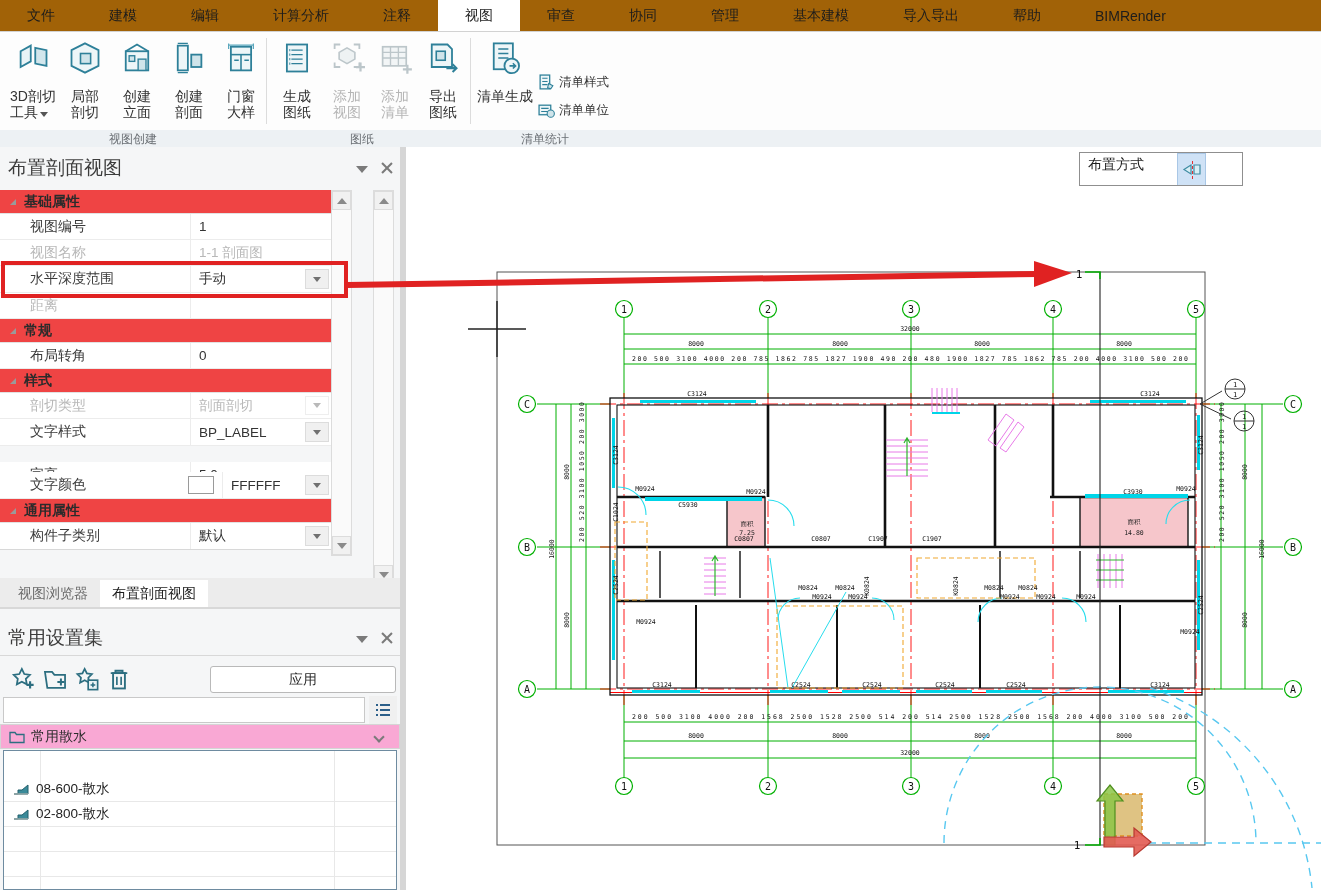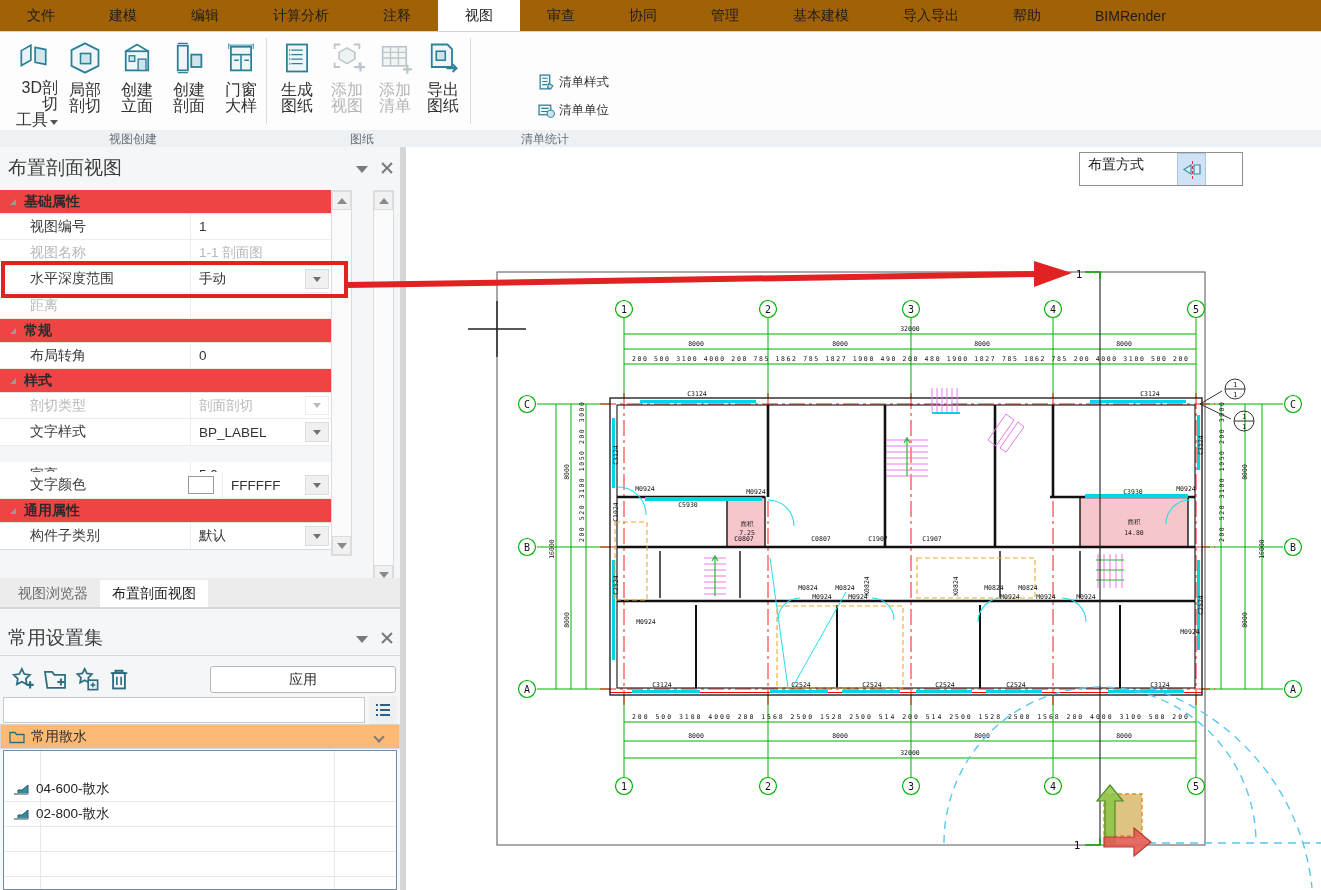--- a/index.html
+++ b/index.html
@@ -10,21 +10,21 @@
   .menubar { position:absolute; left:0; top:0; width:1321px; height:32px; background:#a16207;
     border-bottom:1px solid #d2d2d2; display:flex; align-items:stretch; }
   .menu-item { padding:0 27px; display:flex; align-items:center; font-size:14px; color:#1c1c1c; cursor:default; }
   .menu-item.active { background:#ffffff; }
   
   .ribbon { position:absolute; left:0; top:32px; width:1321px; height:98px; background:#fdfdfd; }
   .rsep { position:absolute; top:6px; width:1px; height:86px; background:#dcdcdc; }
   .rbtn { position:absolute; top:2px; width:50px; height:94px; display:flex; flex-direction:column;
     align-items:center; padding-top:6px; }
   .rbtn .ric { width:36px; height:36px; }
-  .rlabel { font-size:16px; line-height:16px; text-align:right; color:#333; margin-top:6px; }
+  .rlabel { font-size:14px; line-height:16px; text-align:left; color:#333; margin-top:12px; }
   .rbtn.disabled .rlabel { color:#b5b5b5; }
   .caret-sm { width:0; height:0; border-left:4px solid transparent; border-right:4px solid transparent;
     border-top:5px solid #555; display:inline-block; margin-left:2px; }
   .rsmall { position:absolute; left:538px; width:110px; height:28px; display:flex; align-items:center; gap:4px; }
   .rsmall .sic { width:17px; height:17px; }
   .rsmall span { font-size:12.5px; color:#333; }
   .band { position:absolute; left:0; top:130px; width:1321px; height:32px; background:#edf1f4;
     border-bottom:1px solid #d8dde1; }
   .band-label { position:absolute; top:1px; font-size:12px; color:#6a6f74; transform:translateX(-50%); }
   
@@ -58,21 +58,21 @@
   .ptab.active { background:#ffffff; color:#1a1a1a; }
   .hdiv { position:absolute; left:0; width:400px; height:2px; background:#d8d8d8; }
   
   .stitle { position:absolute; left:8px; font-size:19px; color:#3c3c3c; }
   .tbicon { width:26px; height:26px; display:inline-block; }
   .apply-btn { position:absolute; left:210px; width:186px; height:27px; background:#fff; border:1px solid #b9b9b9;
     border-radius:3px; font-size:14px; color:#2b2b2b; display:flex; align-items:center; justify-content:center; }
   .search { position:absolute; left:3px; width:362px; height:26px; background:#fff; border:1px solid #c9c9c9; }
   .listview-btn { position:absolute; left:369px; width:28px; height:28px; background:#f0f0f0; display:flex;
     align-items:center; justify-content:center; }
-  .folder-row { position:absolute; left:0; width:400px; height:25px; background:#fdba74; border:1px solid #d5d5d5;
+  .folder-row { position:absolute; left:0; width:400px; height:25px; background:#f9a8d4; border:1px solid #d5d5d5;
     display:flex; align-items:center; font-size:14px; color:#2b2b2b; }
   .chev { width:8px; height:8px; border-right:2px solid #7a7a7a; border-bottom:2px solid #7a7a7a;
     transform:rotate(45deg); position:absolute; right:14px; top:6px; }
   .stable { position:absolute; left:3px; width:394px; background:#fff; border:1px solid #6e8ba0; }
   .strow { position:absolute; left:0; width:100%; height:25px; border-bottom:1px solid #e8e8e8; display:flex; align-items:center; }
   .strow .cell-name { font-size:13.5px; color:#222; margin-left:6px; }
   .stvline { position:absolute; top:0; bottom:0; width:1px; background:#e8e8e8; }
   .sthead { font-size:13.5px; color:#333; }
   
   .canvas { position:absolute; left:406px; top:147px; width:915px; height:743px; background:#ffffff; }
@@ -185,20 +185,29 @@
     <svg class="ric" viewBox="0 0 32 32">
       <path d="M6 4 h14 l4 4 v16 h-18 z" fill="#eef6f8" stroke="#2e8099" stroke-width="1.6"></path>
       <rect x="10" y="10" width="8" height="8" fill="#cfe4ea" stroke="#2e8099" stroke-width="1.4"></rect>
       <path d="M19 25 h9 m-3.5 -3.5 L28 25 l-3.5 3.5" fill="none" stroke="#2e8099" stroke-width="1.8"></path>
     </svg>
     <div class="rlabel"><span>导出</span><br>
       <span>图纸</span></div>
   </div>
   <div class="rsep" style="left:470px"></div>
 
+  <div class="rbtn" style="left:476px; width:58px">
+    <svg class="ric" viewBox="0 0 32 32">
+      <rect x="6" y="3" width="17" height="23" fill="#eef6f8" stroke="#2e8099" stroke-width="1.6"></rect>
+      <path d="M10 8 h9 M10 12 h9 M10 16 h9" stroke="#2e8099" stroke-width="1.3"></path>
+      <circle cx="22" cy="23" r="6.5" fill="#eef6f8" stroke="#2e8099" stroke-width="1.6"></circle>
+      <path d="M20 23 h5 m-2 -2.3 L25.4 23 l-2.4 2.3" fill="none" stroke="#2e8099" stroke-width="1.4"></path>
+    </svg>
+    <div class="rlabel"><span>清单生成</span></div>
+  </div>
   <div class="rsmall" style="top:36px">
     <svg class="sic" viewBox="0 0 16 16">
       <rect x="2" y="1" width="9" height="13" fill="#eef6f8" stroke="#2e8099" stroke-width="1.2"></rect>
       <path d="M4 4 h5 M4 7 h5 M4 10 h5" stroke="#2e8099" stroke-width="1"></path>
       <path d="M10 9 l4 2 -2 3 -3 -1 z" fill="#cfe4ea" stroke="#2e8099" stroke-width="1"></path>
     </svg>
     <span>清单样式</span>
   </div>
   <div class="rsmall" style="top:64px">
     <svg class="sic" viewBox="0 0 16 16">
@@ -369,21 +378,21 @@
 </div>
 
 <div class="stable" style="top:750px; height:140px;">
   <div class="stvline" style="left:36px"></div>
   <div class="stvline" style="left:330px"></div>
   <div class="strow" style="top:26px;">
     <svg width="18" height="16" viewBox="0 0 18 16" style="margin-left:8px">
       <path d="M2 13 h4 v-4 h4 l6 -5 v9 z" fill="#3a8a99" stroke="#23606d" stroke-width="1"></path>
       <path d="M2 13 h14" stroke="#9aa" stroke-width="1.6"></path>
       </svg>
-    <span class="cell-name">04-600-散水</span>
+    <span class="cell-name">08-600-散水</span>
     </div>
   <div class="strow" style="top:51px;">
     <svg width="18" height="16" viewBox="0 0 18 16" style="margin-left:8px">
       <path d="M2 13 h4 v-4 h4 l6 -5 v9 z" fill="#3a8a99" stroke="#23606d" stroke-width="1"></path>
       <path d="M2 13 h14" stroke="#9aa" stroke-width="1.6"></path>
       </svg>
     <span class="cell-name">02-800-散水</span>
     </div>
   <div class="strow" style="top:76px;"></div>
   <div class="strow" style="top:101px;"></div>

